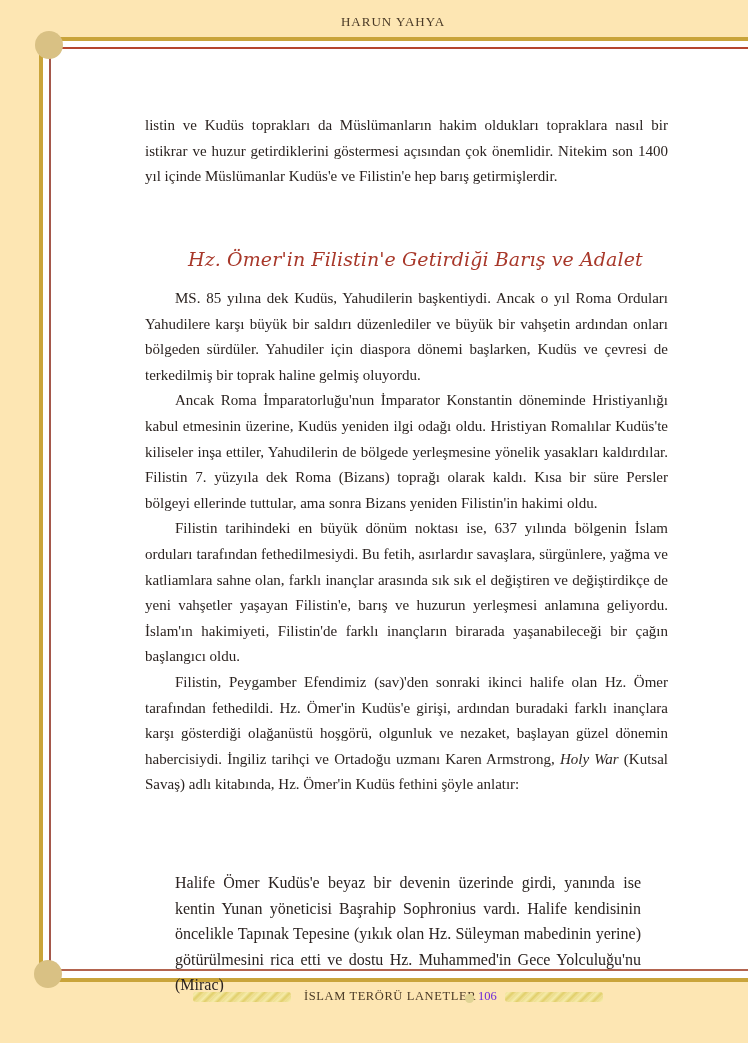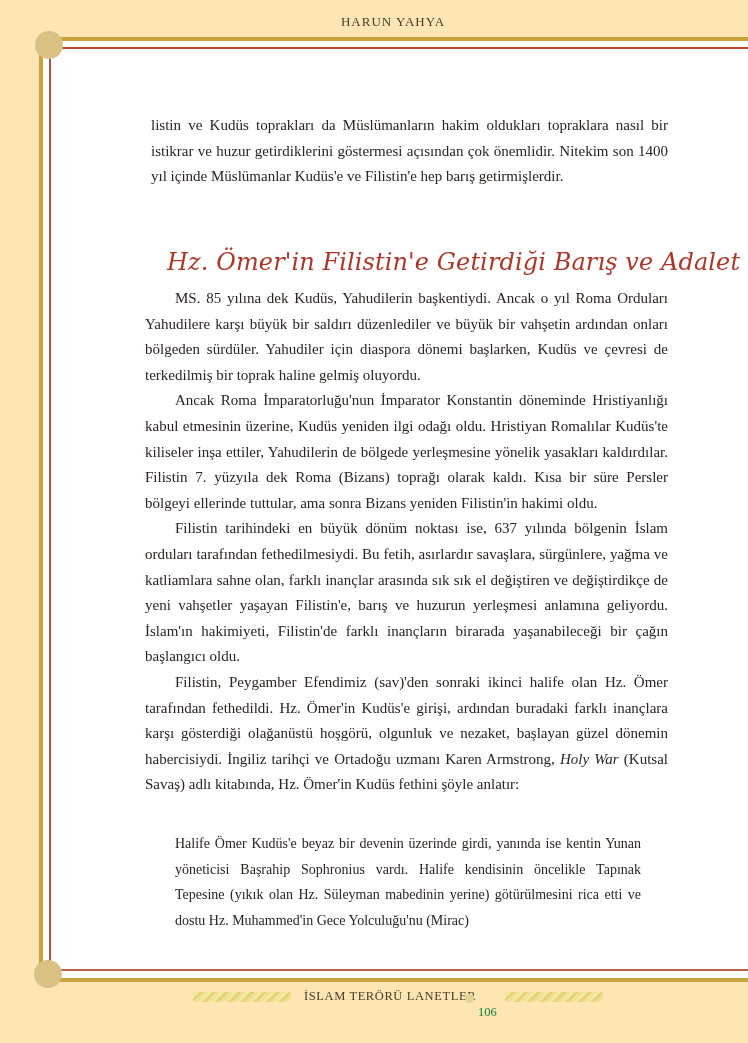--- a/index.html
+++ b/index.html
@@ -86,41 +86,41 @@
       font-family: "Liberation Serif", serif;
       font-size: 15px;
       line-height: 25.6px;
       color: #2b2320;
       text-align: justify;
     }
     .text-block p {
       margin: 0;
       text-indent: 30px;
     }
-    .text-block p.no-indent { text-indent: 0; margin-left: 6px; }
+    .text-block p.no-indent { text-indent: 0; }
 
     .section-heading {
       position: absolute;
-      left: 167px;
+      left: 188px;
       top: 248px;
       font-family: "DejaVu Serif", serif;
       font-style: italic;
-      font-size: 24px;
+      font-size: 19px;
       color: #a8382a;
       white-space: nowrap;
       letter-spacing: 0.1px;
     }
 
     .quote-block {
       position: absolute;
       left: 175px;
-      top: 831px;
+      top: 870px;
       width: 466px;
       font-family: "Liberation Serif", serif;
-      font-size: 14px;
+      font-size: 16px;
       line-height: 25.6px;
       color: #2b2320;
       text-align: justify;
     }
     .quote-block p { margin: 0; }
 
     .footer {
       position: absolute;
       top: 987px;
       left: 0;
@@ -152,24 +152,24 @@
       left: 465px;
       top: 7px;
       width: 9px;
       height: 9px;
       border-radius: 50%;
       background: #e0d495;
     }
     .footer-page {
       position: absolute;
       left: 478px;
-      top: 18px;
+      top: 2px;
       font-family: "Liberation Serif", serif;
       font-size: 12.5px;
-      color: #15803d;
+      color: #6d28d9;
     }
     em.title-italic { }
   </style>
 </head>
 <body>
 
 <div class="content-panel"></div>
 <div class="gold-line-h-top"></div>
 <div class="gold-line-h-bottom"></div>
 <div class="gold-line-v"></div>

